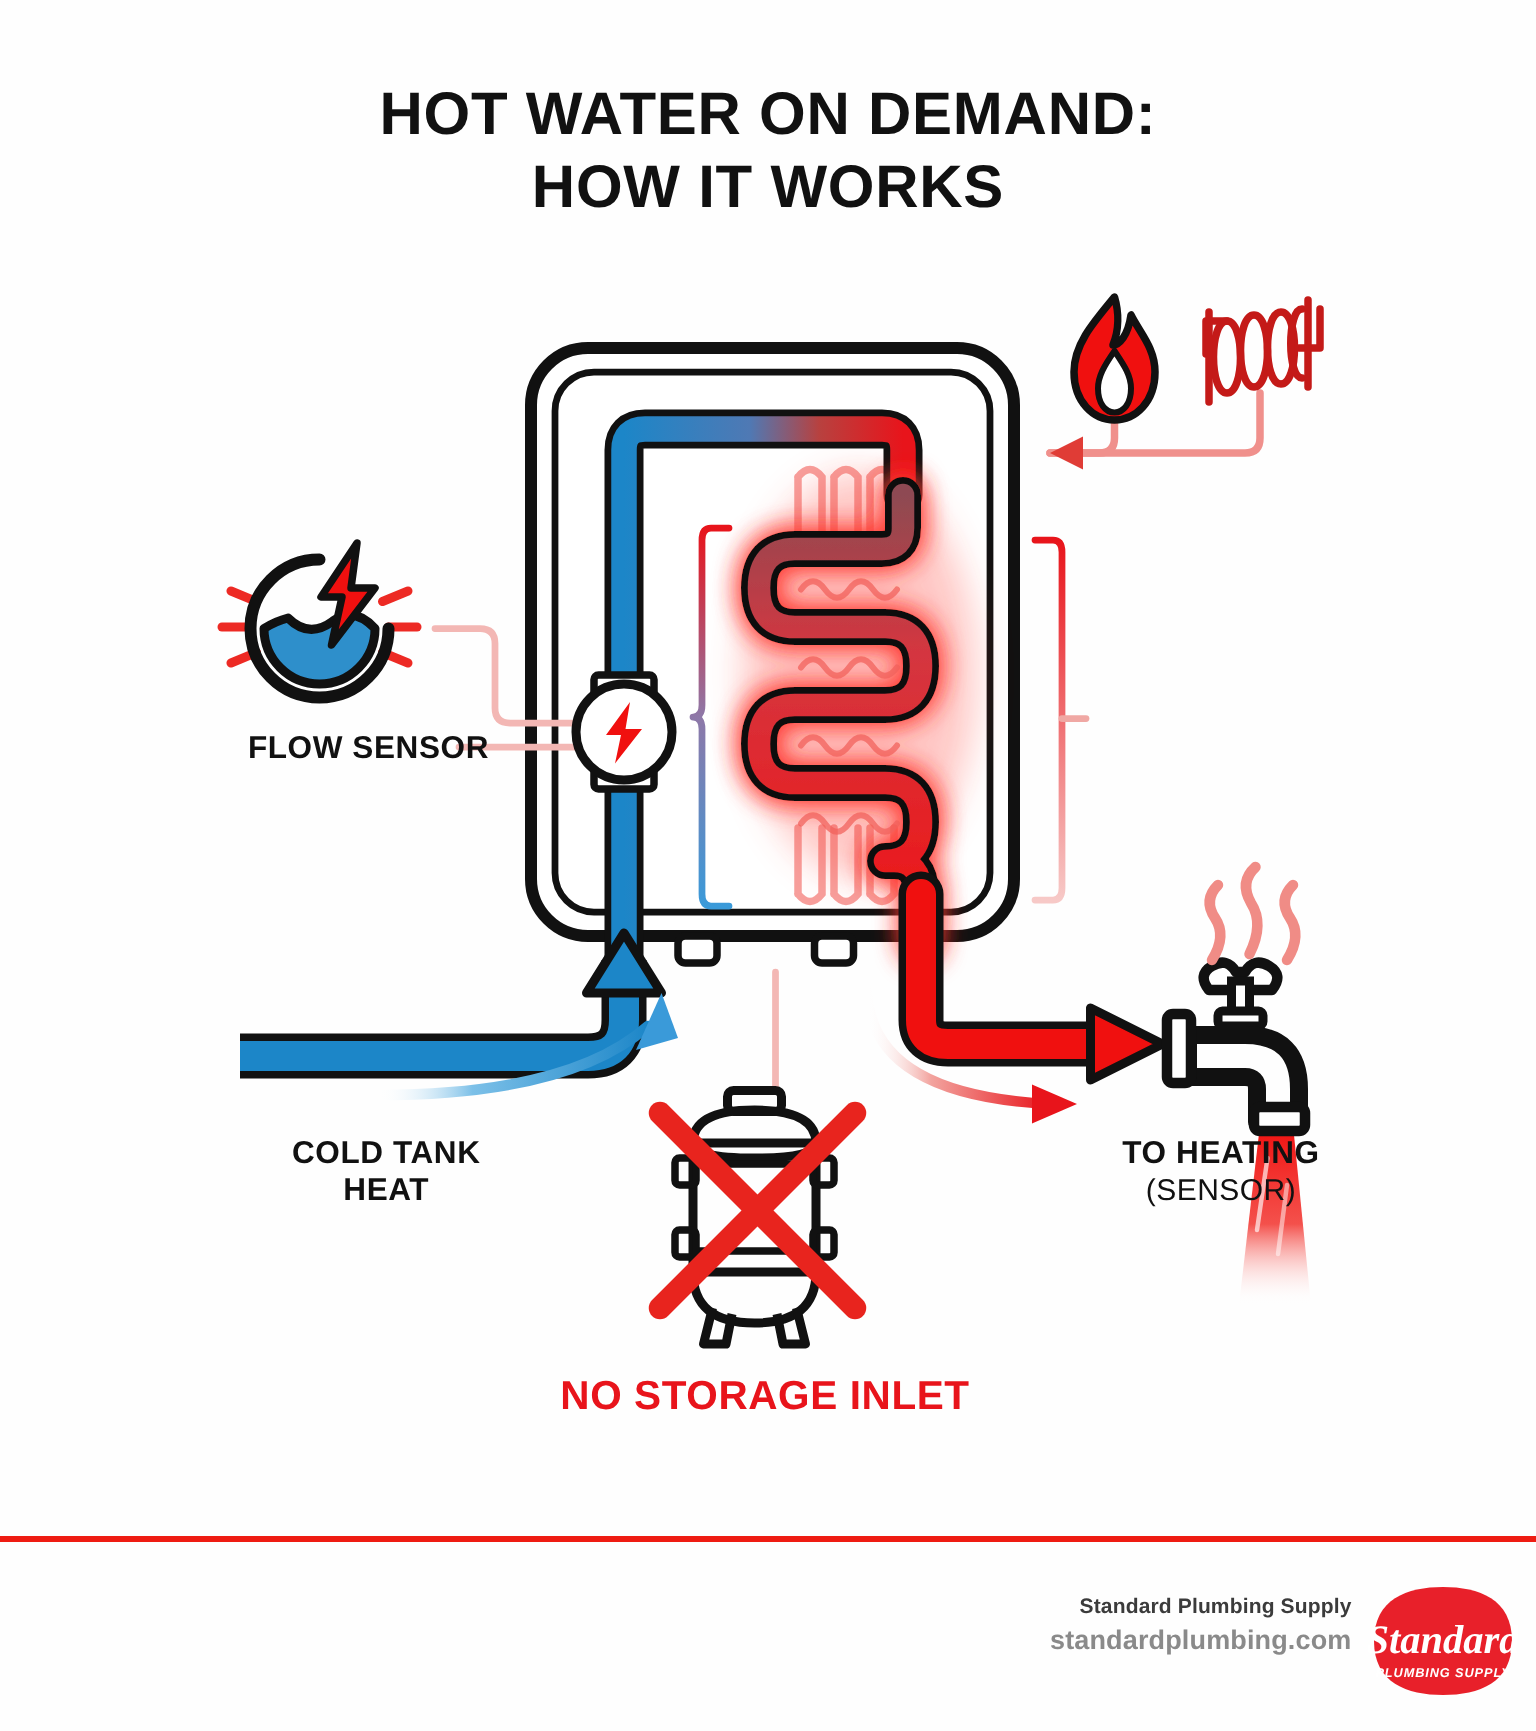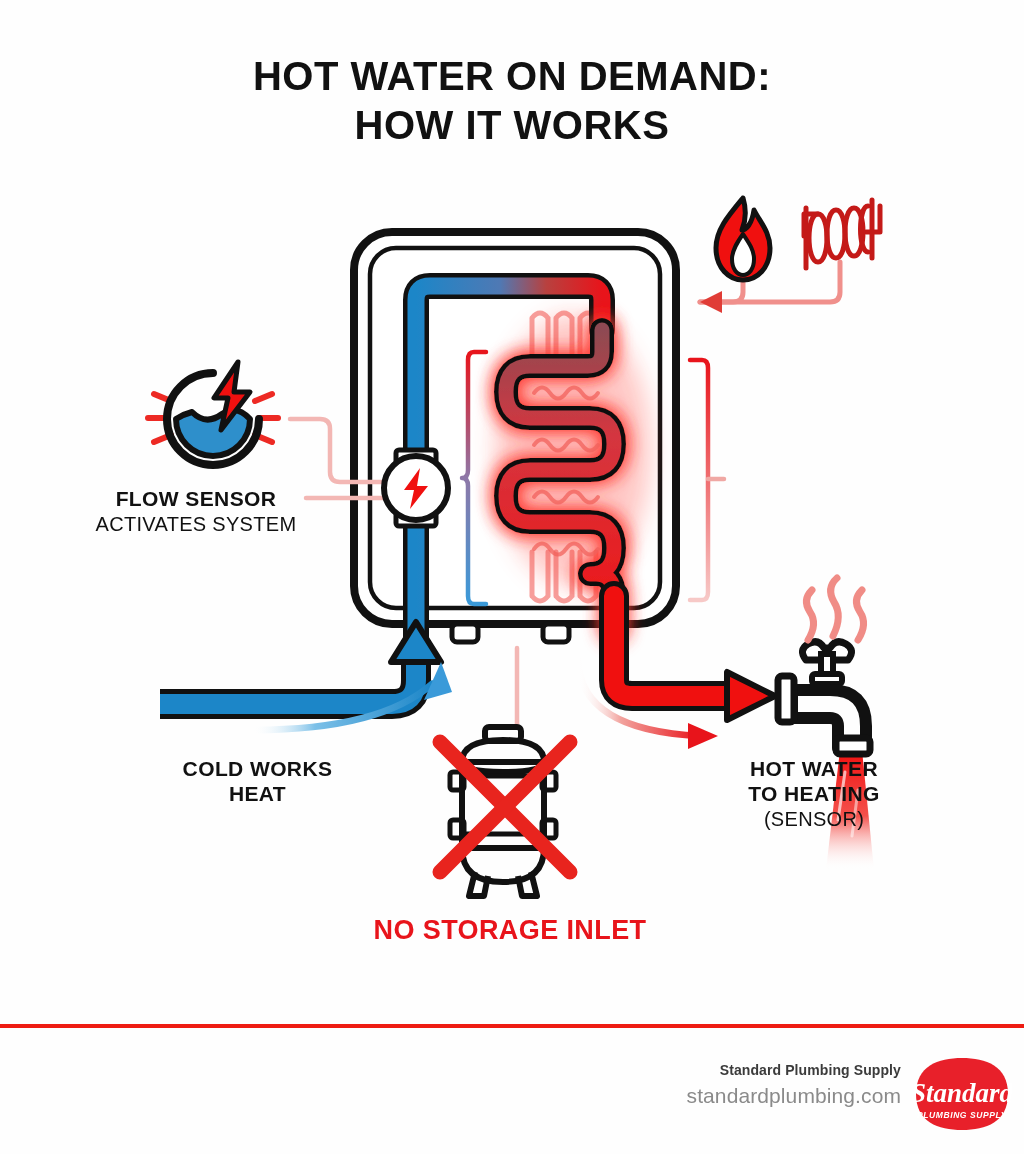--- a/index.html
+++ b/index.html
@@ -16,36 +16,36 @@
     position:absolute;left:0;top:52px;width:1024px;text-align:center;
     font-weight:800;font-size:40px;letter-spacing:0.5px;line-height:1.22;
     color:#111111;text-transform:uppercase;
   }
   .title .l2{display:block;}
 
   .lbl{position:absolute;color:#111111;}
   .lbl .b{font-weight:800;font-size:21px;letter-spacing:0.4px;line-height:1.18;display:block;}
   .lbl .n{font-weight:400;font-size:20px;letter-spacing:0.3px;line-height:1.2;display:block;}
 
-  #lbl-flow{left:66px;top:487px;width:260px;text-align:center;}
+  #lbl-flow{left:66px;top:487px;width:260px;text-align:right;}
   #lbl-cold{left:140px;top:757px;width:235px;text-align:center;}
   #lbl-rapid{left:716px;top:441px;width:300px;text-align:left;}
   #lbl-hot{left:714px;top:757px;width:200px;text-align:center;}
 
   #lbl-notank{
     position:absolute;left:330px;top:915px;width:360px;text-align:center;
     color:#E8141B;font-weight:800;font-size:27px;letter-spacing:0.4px;
   }
 
   #divider{position:absolute;left:0;top:1024px;width:1024px;height:4px;background:#EE1C12;}
 
   #footer{position:absolute;left:0;top:1052px;width:1024px;height:100px;}
   #footer-text{position:absolute;right:123px;top:10px;text-align:right;}
   #fname{font-weight:700;font-size:14px;color:#3b3b3b;letter-spacing:0.1px;line-height:1.25;}
-  #fsite{font-weight:400;font-size:21px;color:#8a8a8a;letter-spacing:0.1px;line-height:1.3;margin-top:2px;}
+  #fsite{font-weight:700;font-size:18px;color:#8a8a8a;letter-spacing:0.1px;line-height:1.3;margin-top:2px;}
   #logo{position:absolute;right:12px;top:4px;width:100px;height:76px;}
 </style>
 </head>
 <body>
 
 <div id="stage">
 
   <div class="title">
     <span>HOT WATER ON DEMAND:</span>
     <span class="l2">HOW IT WORKS</span>
@@ -292,31 +292,29 @@
 
       <path d="M176 419 A37 37 0 0 0 250 419 Q236 404 222 414 Q206 426 192 412 Q184 414 176 419 Z" fill="#2E8FCB" stroke="#111111" stroke-width="6" stroke-linejoin="round"></path>
 
       <path d="M238 362 L214 398 L228 398 L221 430 L250 392 L234 392 Z" fill="#F0100F" stroke="#111111" stroke-width="5" stroke-linejoin="round"></path>
     </g>
 
   </svg>
 
   <div class="lbl" id="lbl-flow">
     <span class="b">FLOW SENSOR</span>
-    <span class="n">ACTIVATES SYSTEM</span>
   </div>
 
   <div class="lbl" id="lbl-cold">
-    <span class="b">COLD WORKS</span>
+    <span class="b">COLD TANK</span>
     <span class="b">HEAT</span>
   </div>
 
 
   <div class="lbl" id="lbl-hot">
-    <span class="b">HOT WATER</span>
     <span class="b">TO HEATING</span>
     <span class="n">(SENSOR)</span>
   </div>
 
   <div id="lbl-notank">NO STORAGE INLET</div>
 
   <div id="divider"></div>
 
   <div id="footer">
     <div id="footer-text">

